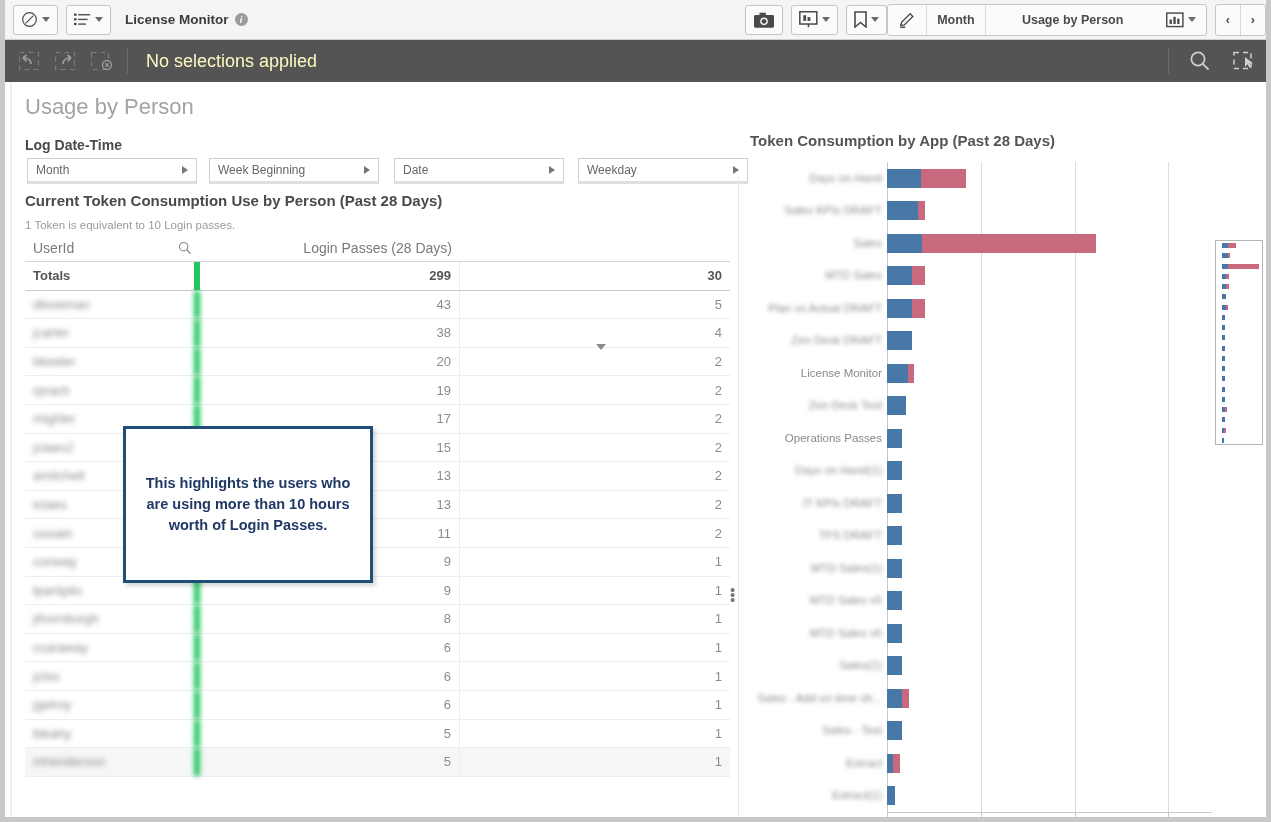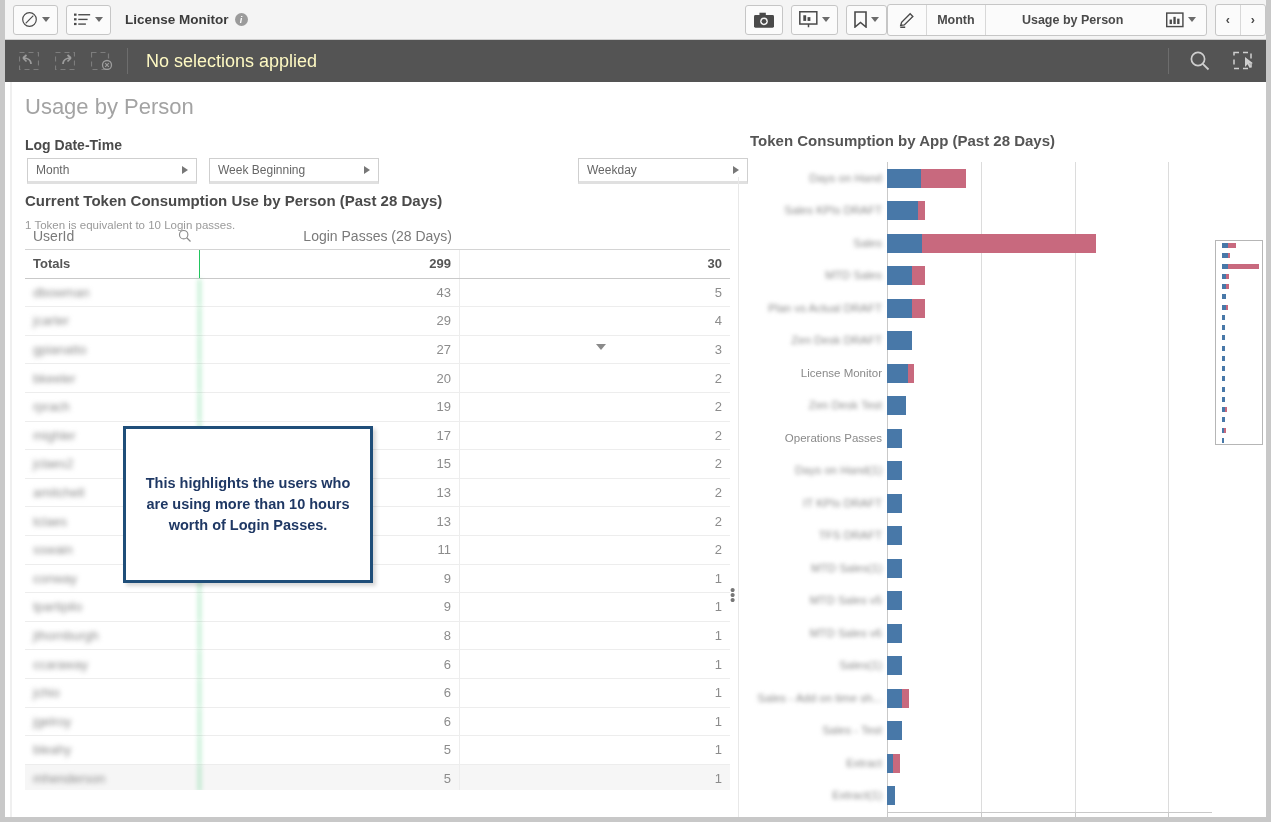--- a/index.html
+++ b/index.html
@@ -115,21 +115,21 @@
     width: 0; height: 0;
     border-top: 4px solid transparent;
     border-bottom: 4px solid transparent;
     border-left: 6px solid #777;
   }
 
   .subtitle { position: absolute; font-size: 11.5px; color: #9a9a9a; }
 
   
   .tbl {
-    position: absolute; left: 15px; top: 138px;
+    position: absolute; left: 15px; top: 150px;
     width: 705px; height: 570px;
     font-size: 13px;
     overflow: hidden;
   }
   .tbl .hdr {
     display: flex; height: 30px; align-items: flex-end;
     border-bottom: 1px solid #d4d4d4;
   }
   .tbl .hdr .c {
     color: #7a7a7a; font-size: 14px; padding: 0 8px 5px 8px;
@@ -143,21 +143,21 @@
     position: absolute; left: 586px; top: 262px;
     width: 0; height: 0;
     border-left: 5px solid transparent;
     border-right: 5px solid transparent;
     border-top: 6px solid #8a8a8a;
   }
   .row { display: flex; height: 28.6px; border-bottom: 1px solid #ededed; }
   .row.totals { font-weight: bold; color: #4a4a4a; border-bottom: 1px solid #c9c9c9; }
   .row .cell { padding: 0 8px; display: flex; align-items: center; color: #8c8c8c; }
   .row.totals .cell { color: #555; }
-  .row .cell.c1 { justify-content: flex-start; border-right: 1px solid #22c55e; }
+  .row .cell.c1 { justify-content: flex-start; border-right: 6px solid #22c55e; }
   .row .cell.c2 { justify-content: flex-end; border-right: 1px solid #ededed; }
   .row .cell.c3 { justify-content: flex-end; }
   .blur { filter: blur(2.6px); color: #8c8c8c; }
   .row.alt { background: #f6f6f6; }
 
   .rowdots {
     position: absolute; left: 720px; top: 505px;
     color: #777; font-size: 15px; line-height: 5px; letter-spacing: 0;
   }
   .rowdots div { margin: 0; }
@@ -336,20 +336,24 @@
     <div class="section-label" style="left:15px; top:55px;">Log Date-Time</div>
 
     <div class="filter" style="left:17px; top:76px; width:170px;">
       <span>Month</span>
       <span class="tri"></span>
     </div>
     <div class="filter" style="left:199px; top:76px; width:170px;justify-content:space-between;">
       <span>Week Beginning</span>
       <span class="tri"></span>
     </div>
+    <div class="filter" style="left:384px; top:76px; width:170px;">
+      <span>Date</span>
+      <span class="tri"></span>
+    </div>
     <div class="filter" style="left:568px; top:76px; width:170px;">
       <span>Weekday</span>
       <span class="tri"></span>
     </div>
 
     <div class="section-label" style="left:15px; top:110px; font-size:15px;">Current Token Consumption Use by Person (Past 28 Days)</div>
     <div class="subtitle" style="left:15px; top:137px;">1 Token is equivalent to 10 Login passes.</div>
 
     <div class="tbl">
       <div class="hdr">
@@ -370,27 +374,22 @@
       </div>
 
       <div id="tbody">
           <div class="row">
             <div class="cell c1 blur">dbowman</div>
             <div class="cell c2">43</div>
             <div class="cell c3">5</div>
           </div>
           <div class="row">
             <div class="cell c1 blur">jcarter</div>
-            <div class="cell c2">29</div>
+            <div class="cell c2">38</div>
             <div class="cell c3">4</div>
-          </div>
-          <div class="row">
-            <div class="cell c1 blur">gpianatto</div>
-            <div class="cell c2">27</div>
-            <div class="cell c3">3</div>
           </div>
           <div class="row">
             <div class="cell c1 blur">bkeeler</div>
             <div class="cell c2">20</div>
             <div class="cell c3">2</div>
           </div>
           <div class="row">
             <div class="cell c1 blur">rprach</div>
             <div class="cell c2">19</div>
             <div class="cell c3">2</div>

